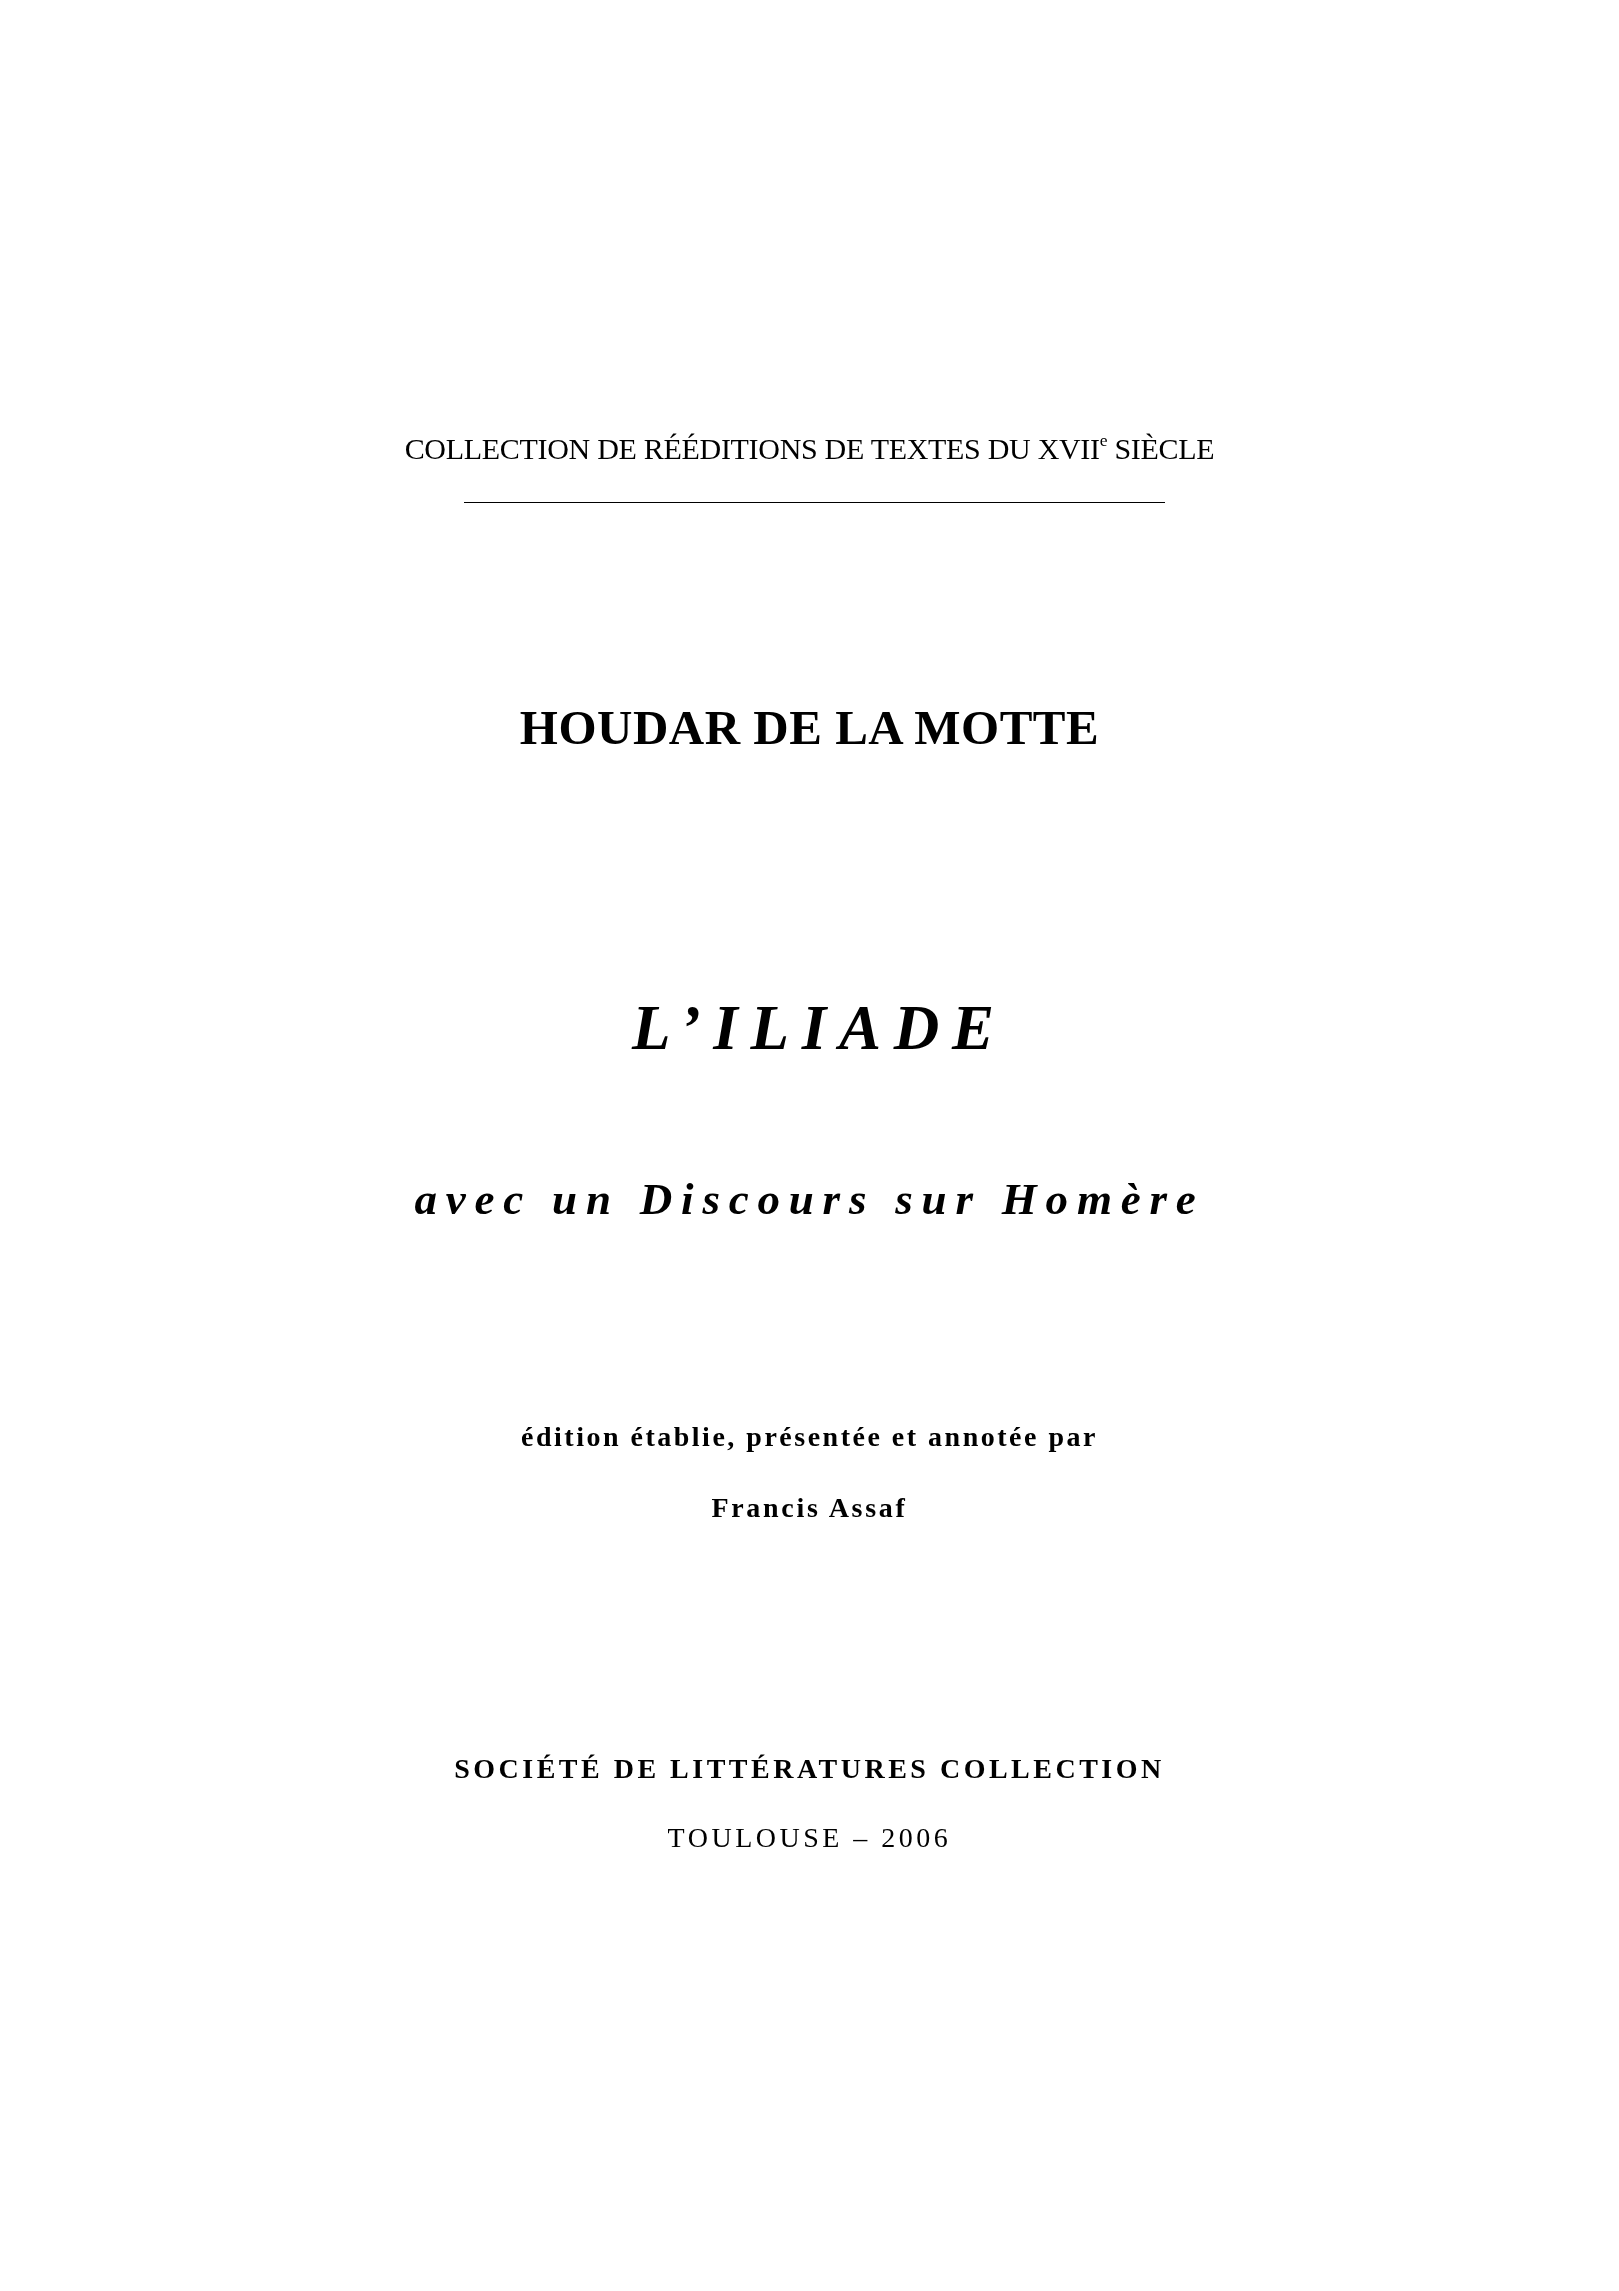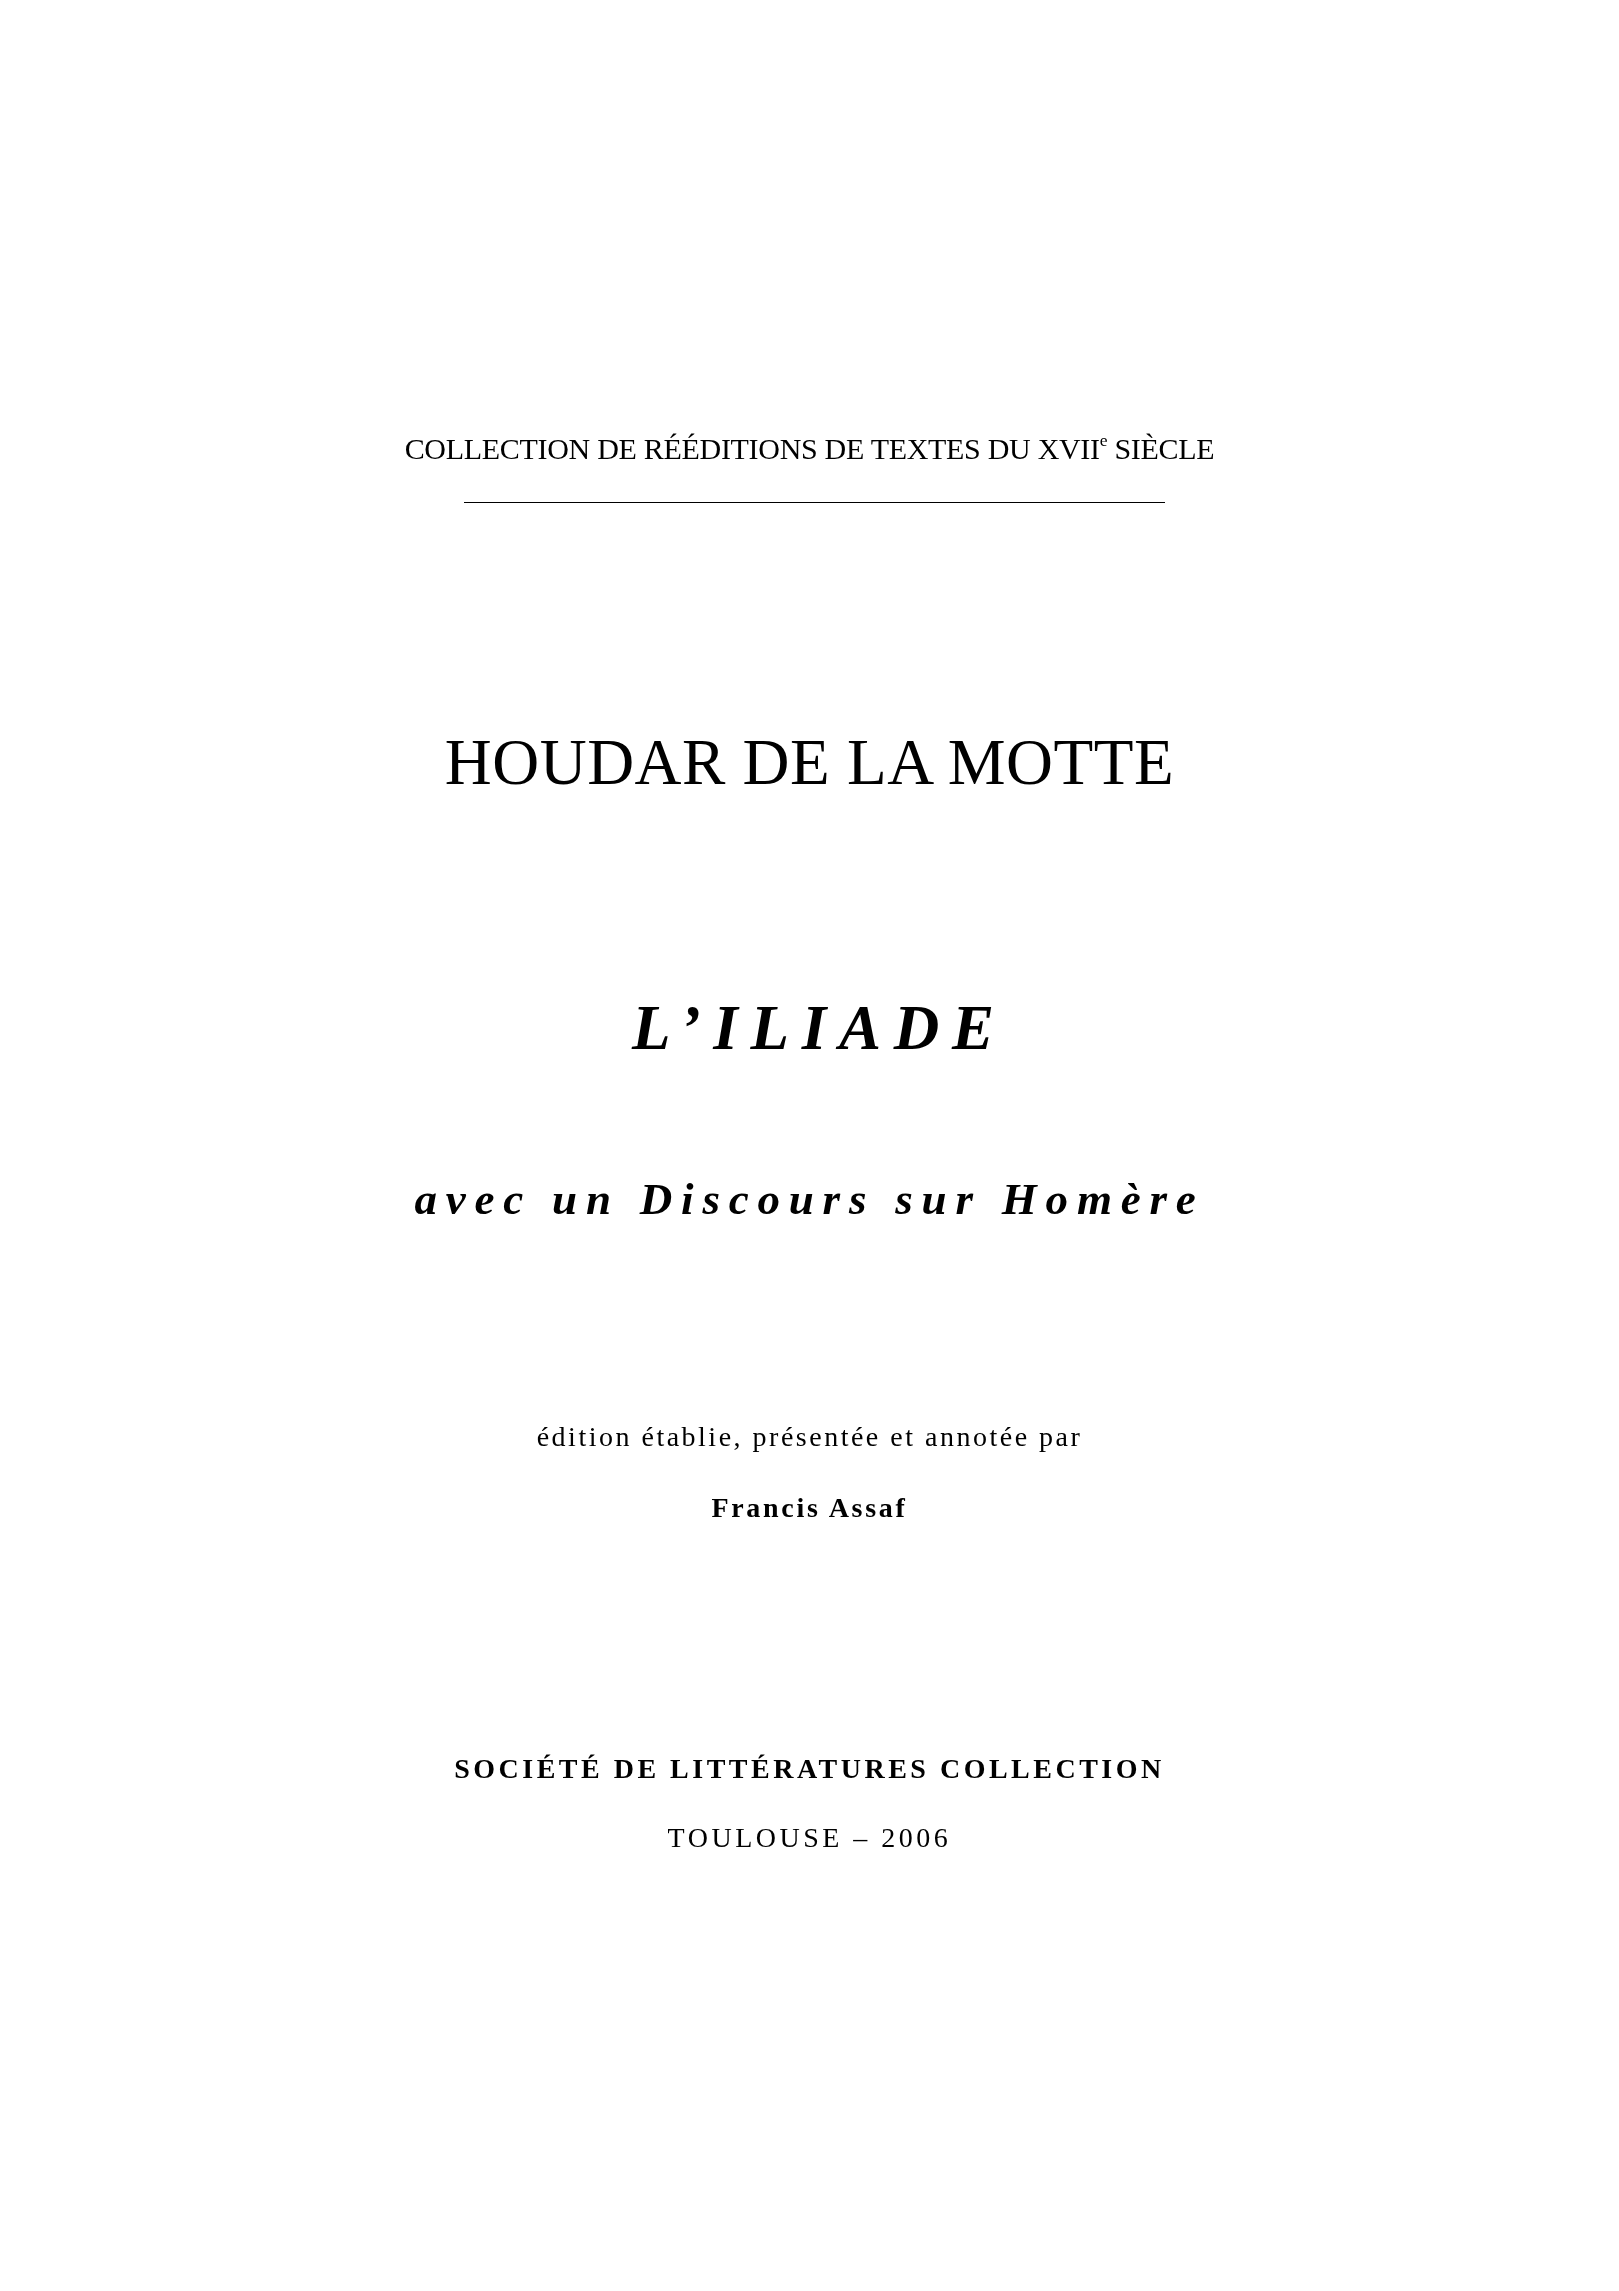--- a/index.html
+++ b/index.html
@@ -36,45 +36,44 @@
     .rule {
       position: absolute;
       top: 502px;
       left: 464px;
       width: 701px;
       height: 0;
       border-top: 1.5px solid #000000;
     }
     .author {
       top: 699px;
-      font-size: 65px;
-      font-weight: normal;
+      font-size: 49px;
+      font-weight: bold;
       letter-spacing: 0.5px;
-      margin-top: 26px;
     }
     .title {
       top: 992px;
       font-size: 63px;
       font-weight: bold;
       font-style: italic;
       letter-spacing: 12.7px;
       padding-left: 9.8px;
     }
     .subtitle {
       top: 1161px;
       font-size: 45px;
       font-weight: bold;
       font-style: italic;
       letter-spacing: 8.8px;
       margin-top: 12px;
     }
     .edition {
       top: 1421px;
       font-size: 28px;
-      font-weight: normal;
+      font-weight: bold;
       letter-spacing: 2.5px;
       text-align: center;
     }
     .editor {
       top: 1492px;
       font-size: 28px;
       font-weight: bold;
       letter-spacing: 2.7px;
     }
     .publisher {

